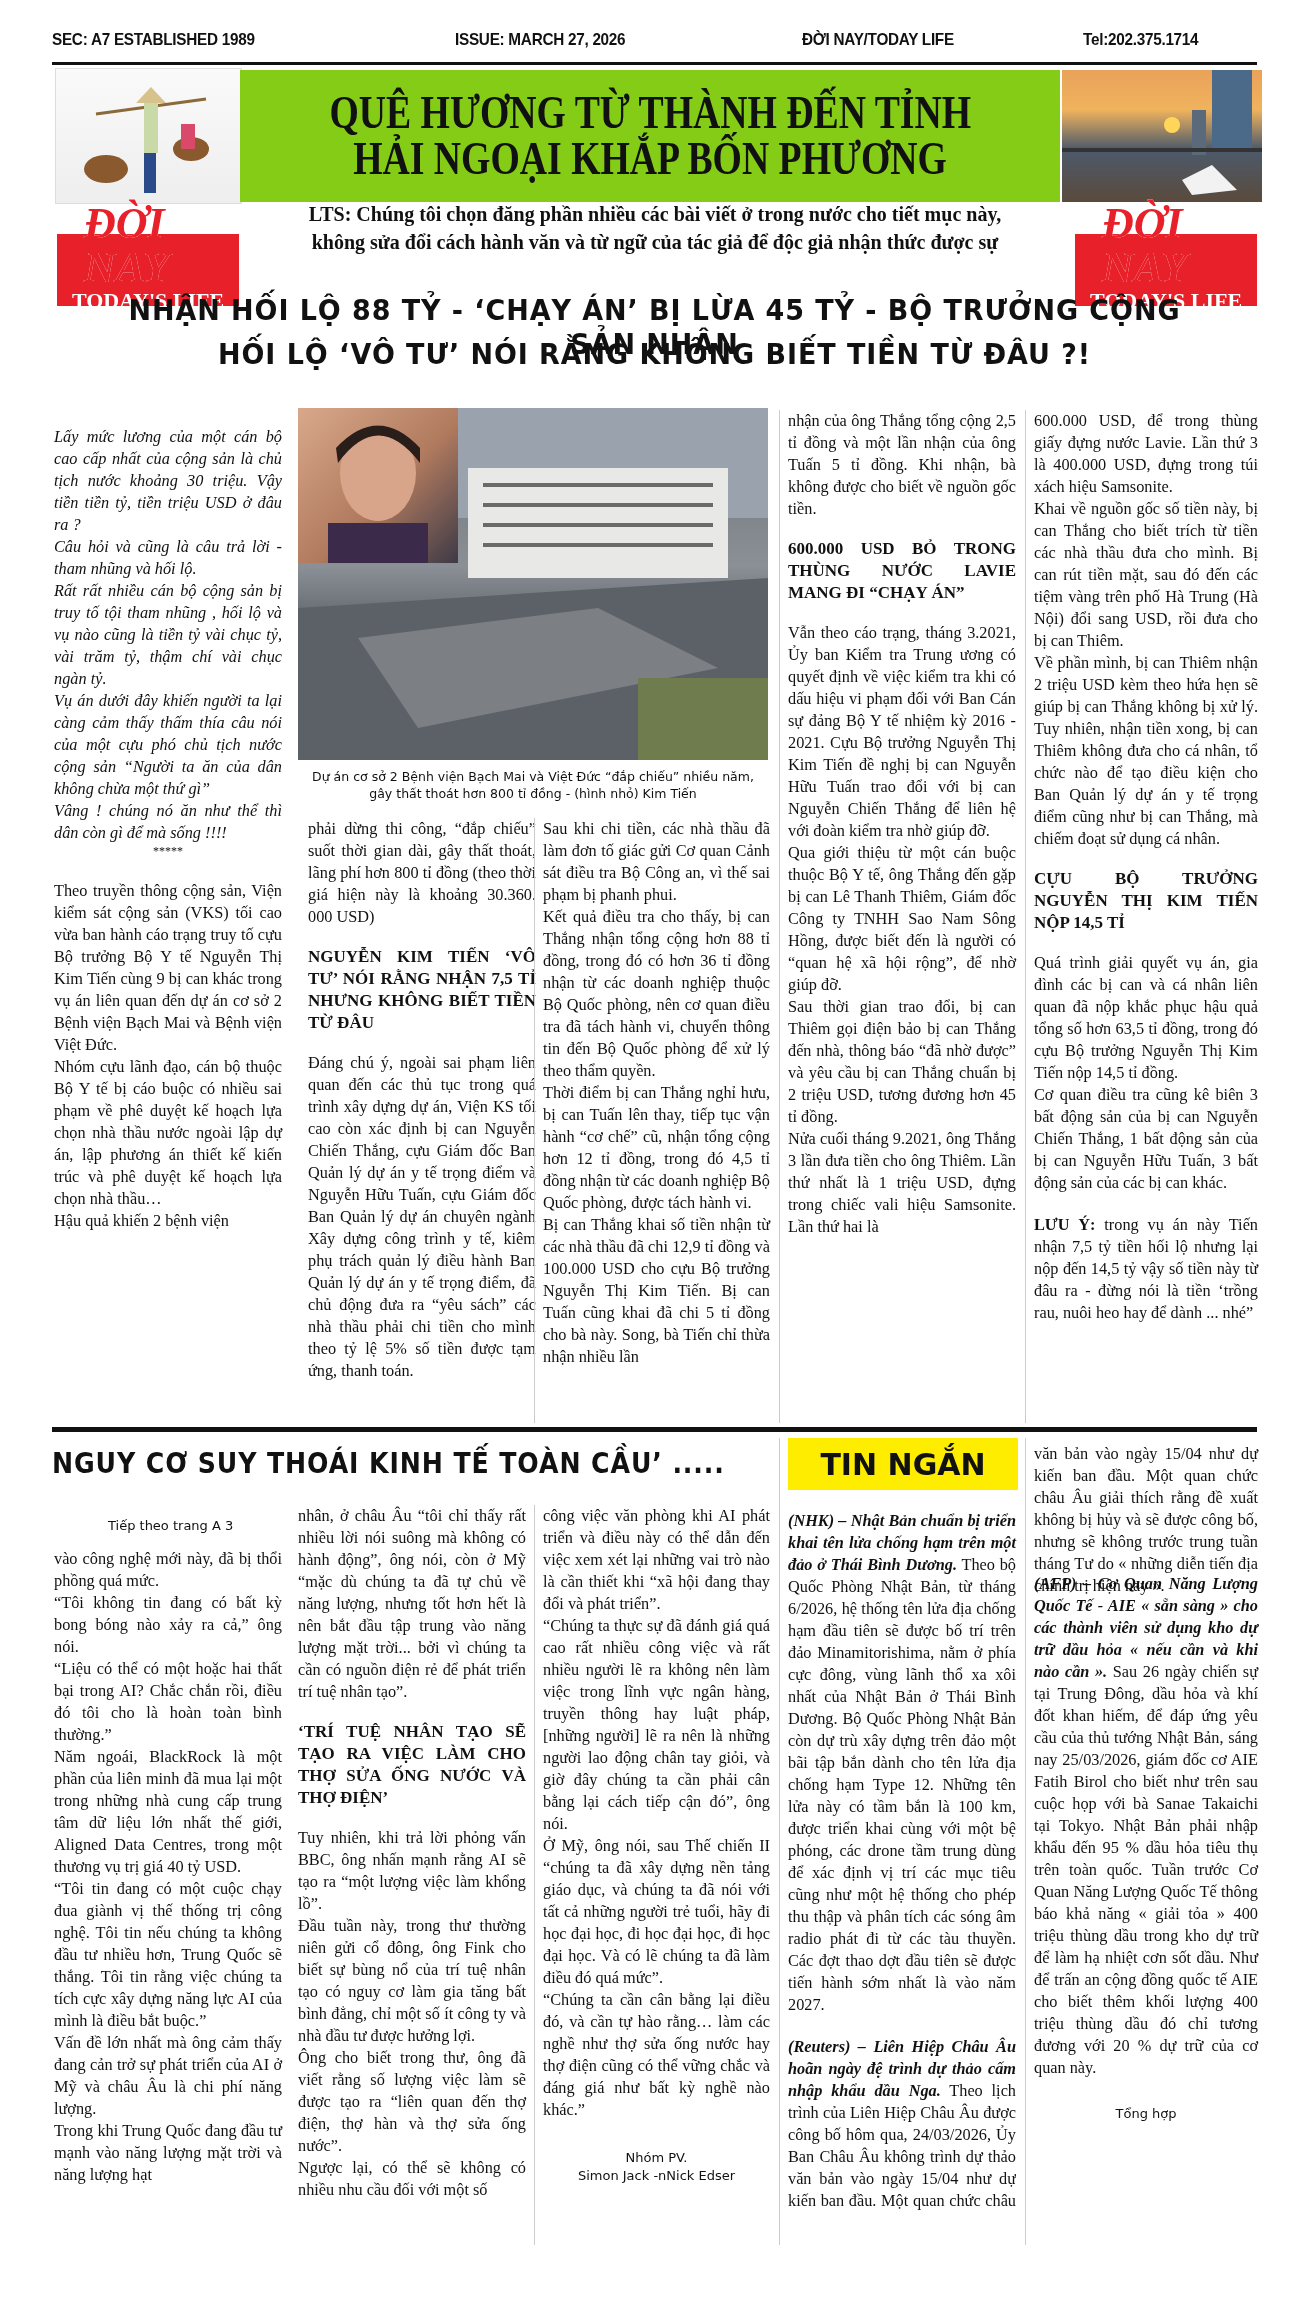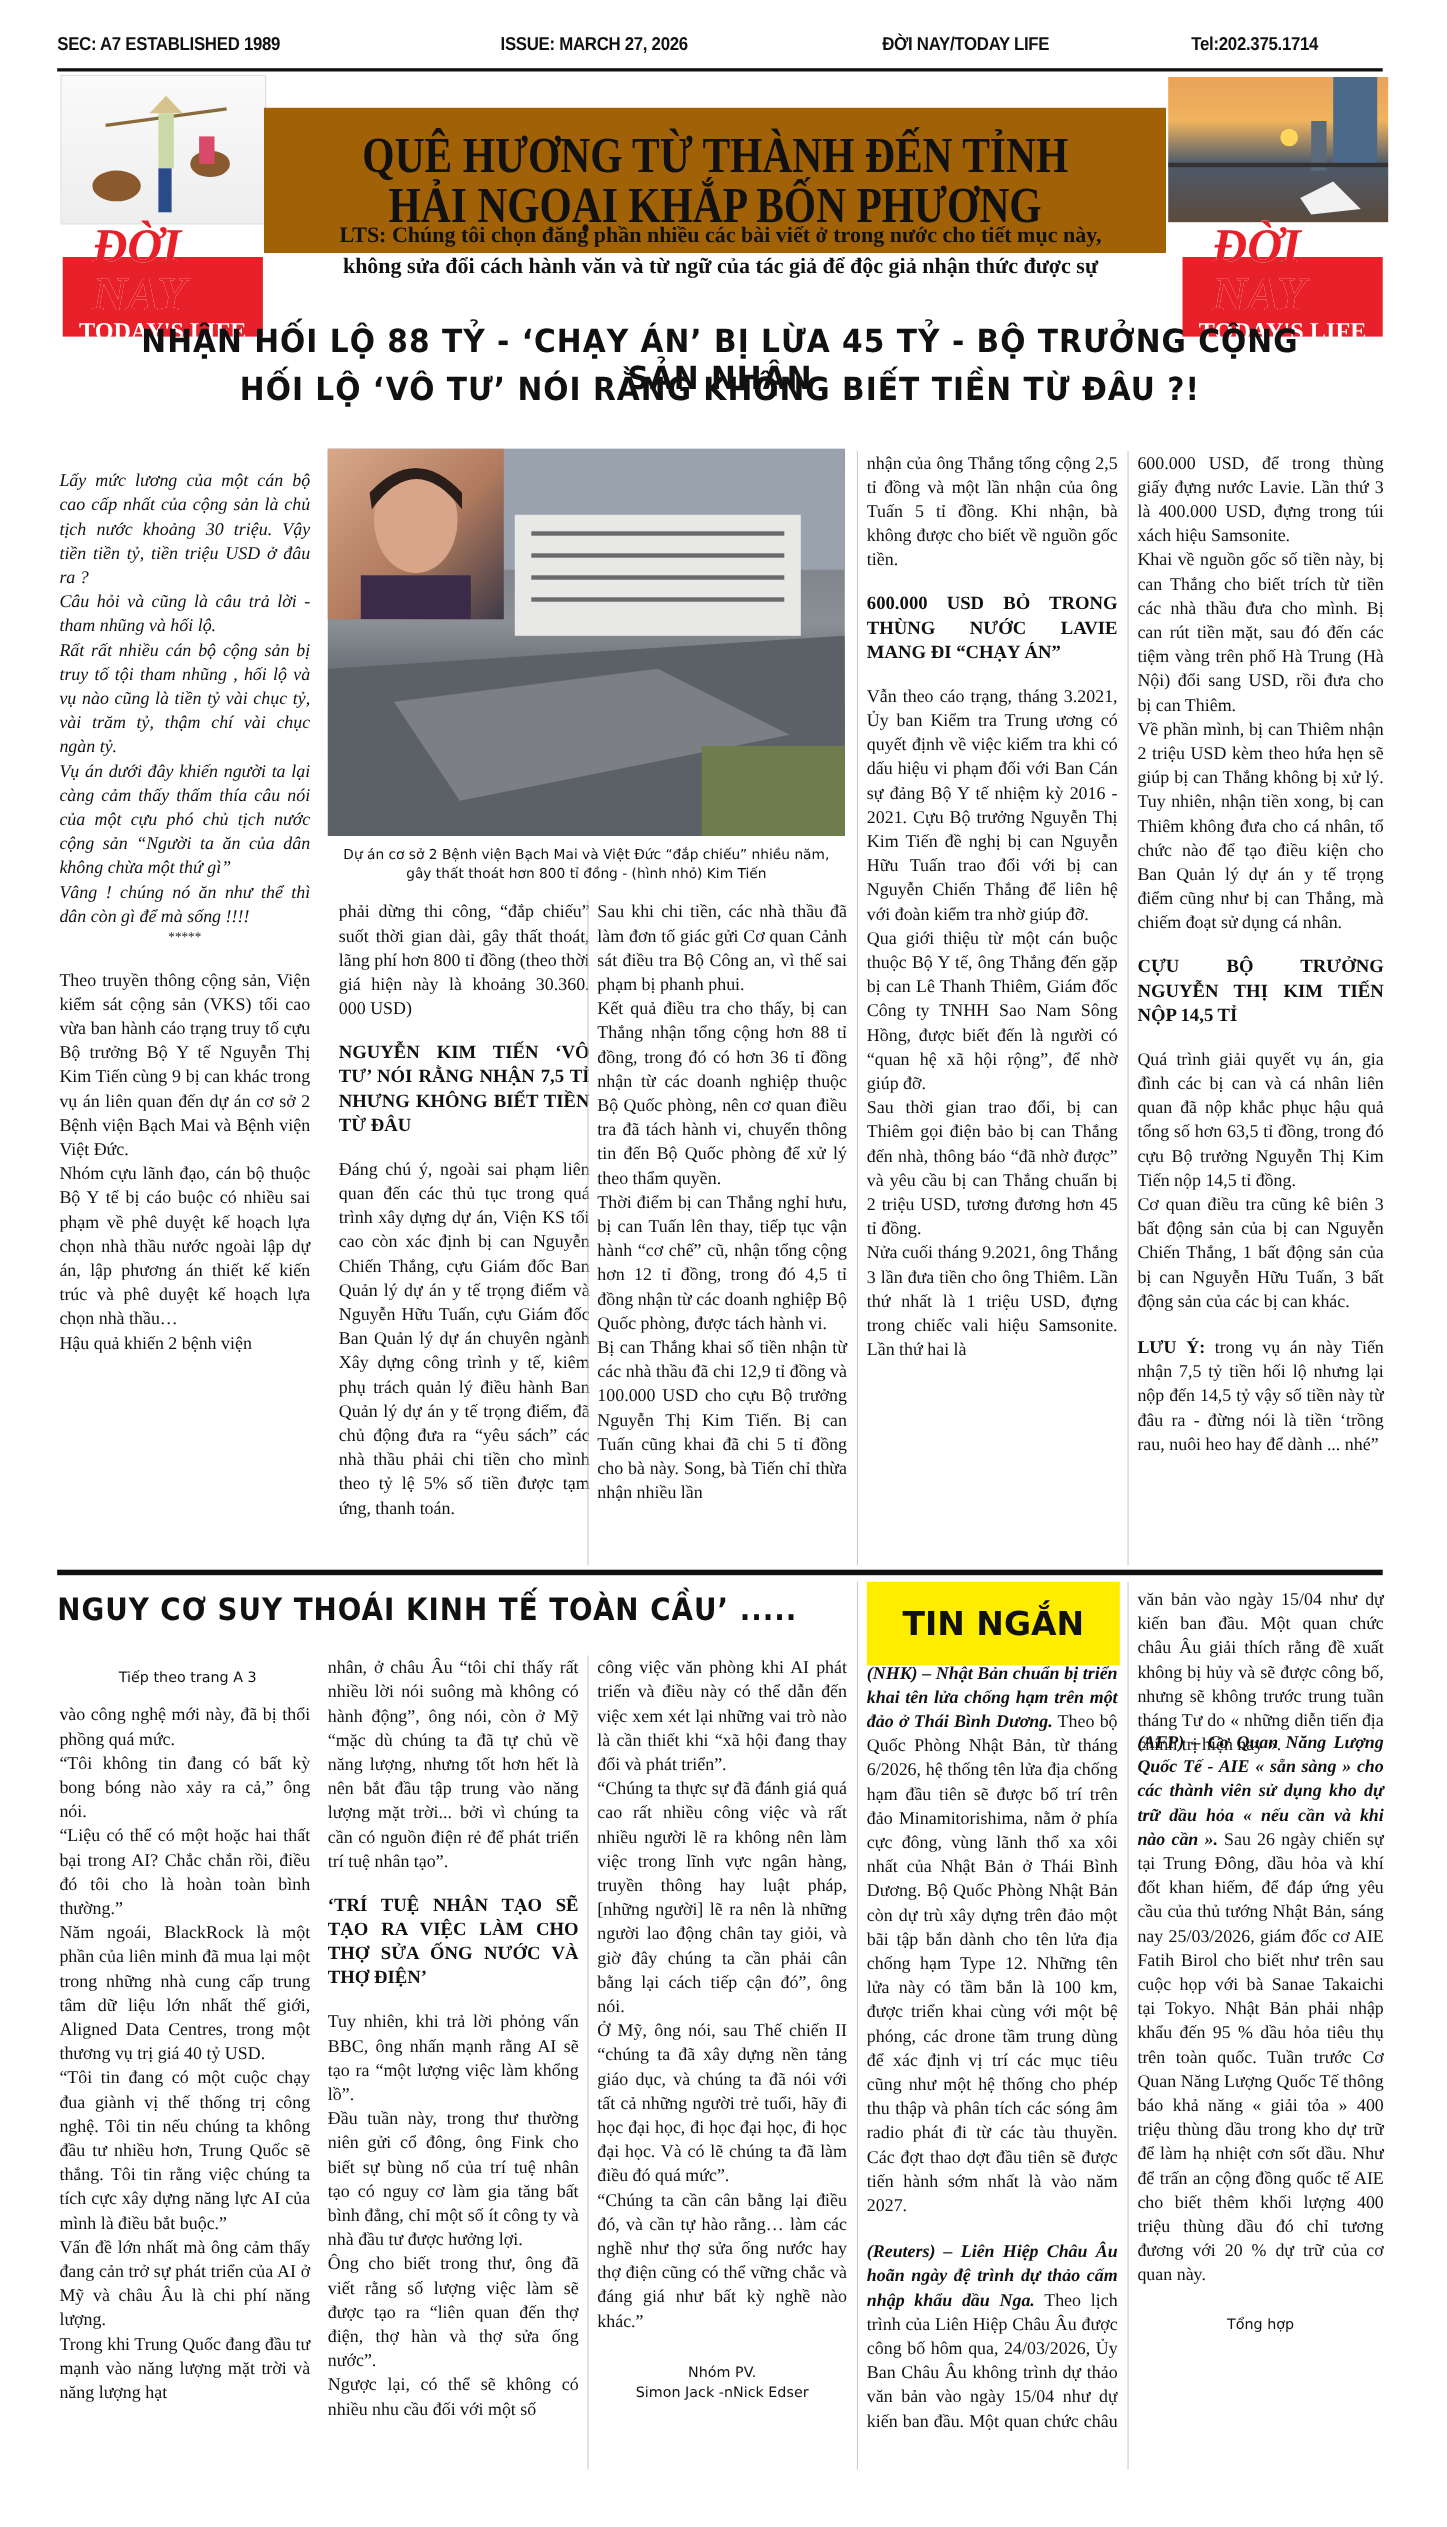--- a/index.html
+++ b/index.html
@@ -1,39 +1,39 @@
 <!DOCTYPE html>
 <html><head>
 <meta charset="utf-8">
 <style>
   html,body{margin:0;padding:0;background:#fff;}
   body{width:1315px;height:2297px;position:relative;overflow:hidden;color:#111;font-family:"Liberation Serif",serif;}
   .abs{position:absolute;}
   .hdr{top:30px;font-family:"Liberation Sans",sans-serif;font-weight:bold;font-size:17px;letter-spacing:-0.3px;transform:scaleX(0.9);transform-origin:left center;}
   .rule{position:absolute;left:52px;width:1205px;height:3px;background:#111;}
-  .banner{left:240px;top:70px;width:820px;height:132px;background:#a16207;display:flex;flex-direction:column;align-items:center;justify-content:center;margin-top:28px;}
+  .banner{left:240px;top:70px;width:820px;height:132px;background:#84cc16;display:flex;flex-direction:column;align-items:center;justify-content:center;}
   .banner span{font-family:"Liberation Serif",serif;font-weight:bold;font-size:46px;line-height:46px;color:#111;transform:scaleX(0.82);white-space:nowrap;}
   .pic-left{left:55px;top:68px;width:185px;height:134px;background:linear-gradient(#fafafa,#eee);border:1px solid #ddd;}
   .pic-right{left:1062px;top:70px;width:200px;height:132px;background:linear-gradient(180deg,#e9a25a 0%,#f0b35d 30%,#4d5a6b 60%,#5a4a3c 100%);}
   .logo{width:182px;height:100px;background:linear-gradient(180deg,#fff 0%,#fff 28%,#e8202a 28%,#e8202a 100%);display:flex;flex-direction:column;align-items:center;justify-content:flex-start;}
   .logo .l1{font-family:"Liberation Serif",serif;font-style:italic;font-weight:bold;font-size:44px;color:#e8202a;line-height:44px;margin-top:-4px;text-shadow:0 0 0 #fff;margin-left:27px;}
   .logo .l2{font-family:"Liberation Serif",serif;font-weight:bold;font-size:22px;color:#fff;line-height:22px;}
   .logo .l3{font-size:7px;color:#fff;font-style:italic;}
   .lts{left:250px;top:200px;width:810px;text-align:center;font-weight:bold;font-size:20px;line-height:28px;}
   .headline{left:52px;width:1205px;text-align:center;font-family:"DejaVu Sans",sans-serif;font-weight:900;font-size:29px;letter-spacing:1px;transform:scaleX(0.93);}
   .col{position:absolute;font-size:16.3px;line-height:22px;text-align:justify;}
   .col p{margin:0;}
   .it{font-style:italic;}
   .bi{font-style:italic;font-weight:bold;}
   .sub{font-weight:bold;font-size:17px;line-height:22px;margin:18px 0 18px 0 !important;}
   .photo{left:298px;top:408px;width:470px;height:352px;background:linear-gradient(180deg,#6a6f76 0%,#8b9097 45%,#4b5058 70%,#6e7a5a 100%);}
   .inset{left:298px;top:408px;width:160px;height:155px;background:linear-gradient(135deg,#d9a88a,#b07a5e 55%,#3e3a47);}
   .caption{left:298px;top:768px;width:470px;text-align:center;font-family:"DejaVu Sans",sans-serif;font-size:12.5px;line-height:17px;}
   .sec2{left:52px;top:1447px;font-family:"DejaVu Sans",sans-serif;font-weight:900;font-size:28px;letter-spacing:1px;transform:scaleX(0.9);transform-origin:left;}
-  .tinbox{left:788px;top:1438px;width:230px;height:76px;background:#ffed00;display:flex;align-items:center;justify-content:center;font-family:"DejaVu Sans",sans-serif;font-weight:900;font-size:30px;}
+  .tinbox{left:788px;top:1438px;width:230px;height:52px;background:#ffed00;display:flex;align-items:center;justify-content:center;font-family:"DejaVu Sans",sans-serif;font-weight:900;font-size:30px;}
   .small-sans{font-family:"DejaVu Sans",sans-serif;font-size:13px;}
   .vline{position:absolute;width:1px;background:#ccc;}
 </style>
 </head>
 <body>
 
 <div class="abs hdr" style="left:52px;">SEC: A7   ESTABLISHED 1989</div>
 <div class="abs hdr" style="left:455px;">ISSUE:  MARCH  27,  2026</div>
 <div class="abs hdr" style="left:802px;">ĐỜI NAY/TODAY LIFE</div>
 <div class="abs hdr" style="left:1083px;">Tel:202.375.1714</div>

